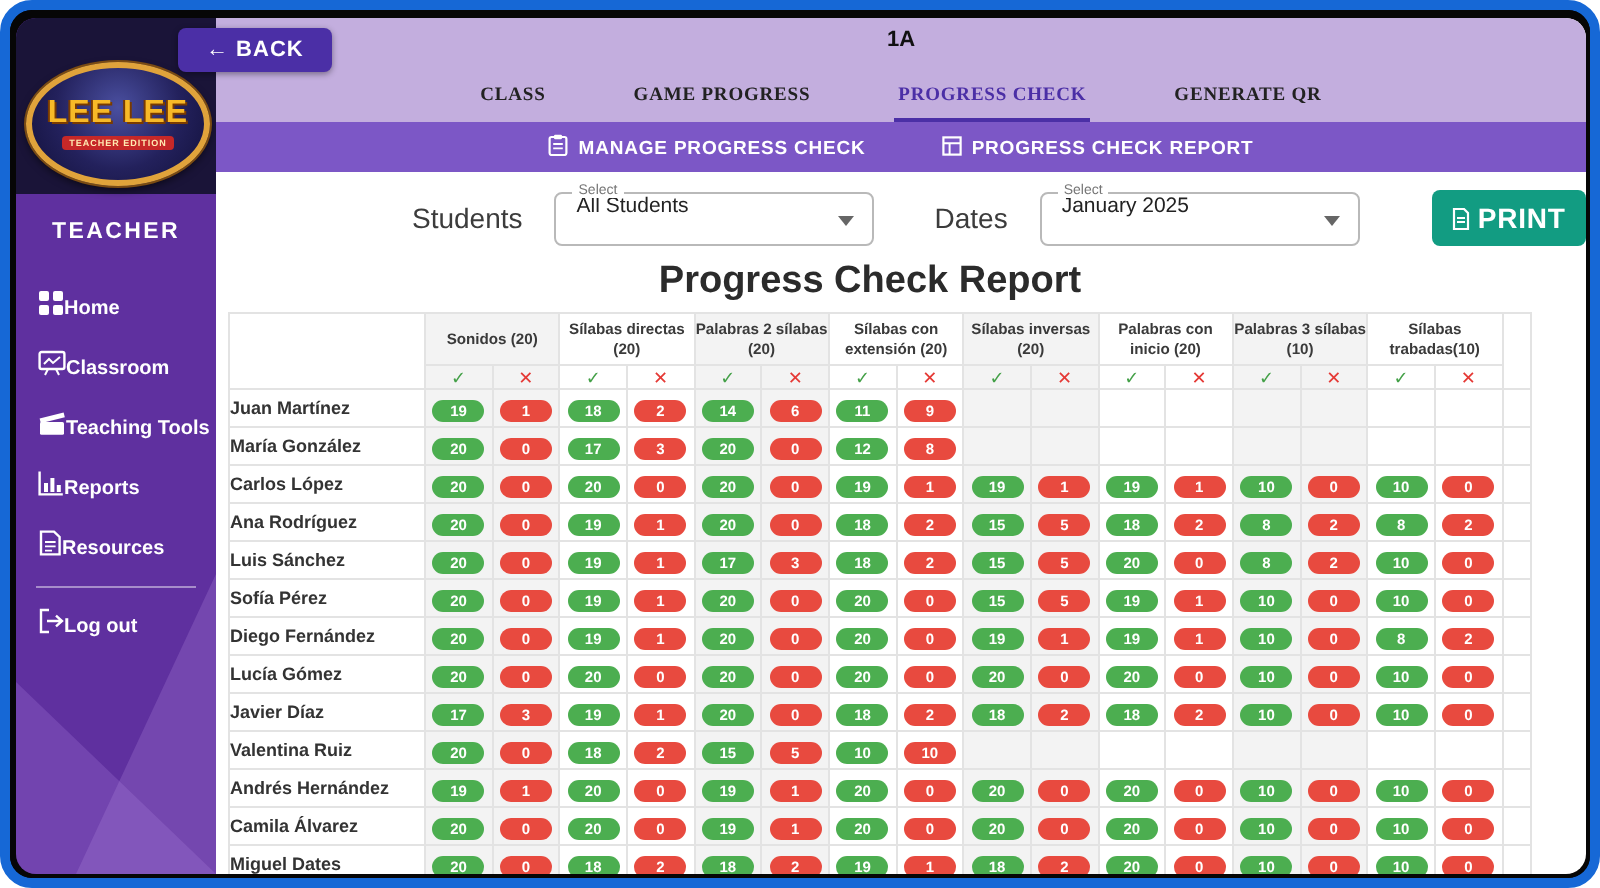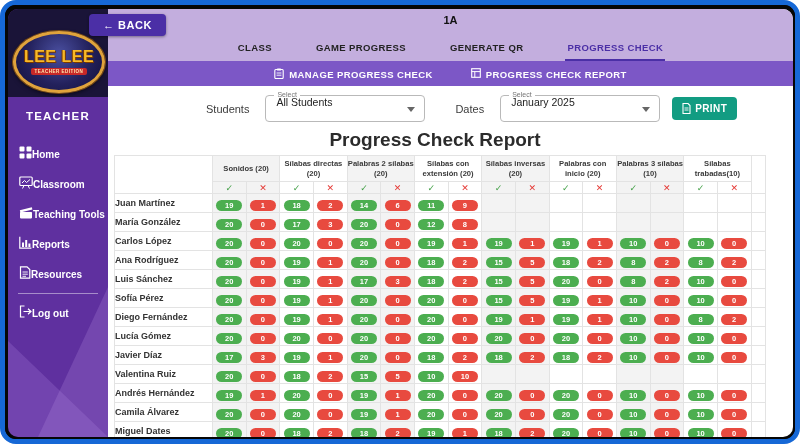--- a/index.html
+++ b/index.html
@@ -29,46 +29,46 @@
   .deco1{position:absolute;bottom:0;left:0;width:100%;height:120px;background:#9b6fd0;opacity:.32;
          clip-path:polygon(0 100%,0 20%,100% 100%);}
   .deco2{position:absolute;bottom:0;right:0;width:70px;height:150px;background:#b28ae0;opacity:.25;
          clip-path:polygon(100% 0,100% 100%,0 100%);}
 
   
   .main{position:absolute;left:103px;right:2px;top:4px;bottom:2px;background:#fff;
         border-radius:0 10px 10px 0;overflow:hidden;display:flex;flex-direction:column;}
   .topbar{position:relative;height:52px;background:#c3aede;flex:0 0 auto;}
   .class-title{text-align:center;padding-top:5px;font-size:11px;font-weight:bold;color:#111;}
-  .tabs{position:absolute;left:0;right:0;bottom:0;display:flex;justify-content:center;gap:40px;}
+  .tabs{position:absolute;left:0;right:0;bottom:0;display:flex;justify-content:center;gap:40px;font-family:Liberation Serif, serif;}
   .tab{font-size:9.5px;font-weight:bold;letter-spacing:.4px;color:#222;padding:4px 2px 6px 2px;
        border-bottom:2px solid transparent;cursor:pointer;}
   .tab.active{color:#4b2fa6;border-bottom-color:#4b2fa6;}
   .subbar{height:25px;background:#7c57c6;display:flex;justify-content:center;gap:26px;flex:0 0 auto;}
   .subtab{display:flex;align-items:center;gap:5px;color:#fff;font-size:9.5px;font-weight:bold;
           letter-spacing:.4px;padding:13px 6px;border-bottom:2px solid transparent;box-sizing:border-box;cursor:pointer;}
   .subtab.active{border-bottom-color:#fff;}
 
   .back-btn{position:absolute;left:84px;top:9px;z-index:20;background:#4b2fa6;color:#fff;border:none;
             border-radius:4px;padding:5px 14px;font-size:11px;font-weight:bold;letter-spacing:.5px;
             font-family:"Liberation Sans",sans-serif;cursor:pointer;box-shadow:0 1px 3px rgba(0,0,0,.4);}
 
   
   .content{flex:1 1 auto;overflow:hidden;position:relative;}
   .filters{display:flex;align-items:center;margin:9px 0 0 98px;}
-  .flabel{font-size:11px;color:#3c3c3c;}
+  .flabel{font-size:14px;color:#3c3c3c;}
   .select{position:relative;width:160px;height:27px;border:1px solid #b9b9b9;border-radius:4px;
           margin-left:16px;display:flex;align-items:flex-start;padding-left:10px;box-sizing:border-box;cursor:pointer;background:#fff;}
   .select .float{position:absolute;top:-5px;left:8px;background:#fff;padding:0 3px;font-size:7px;color:#757575;}
   .select .val{font-size:10.5px;color:#222;}
   .caret{position:absolute;right:9px;top:11px;width:0;height:0;border-left:4px solid transparent;
          border-right:4px solid transparent;border-top:5px solid #666;}
   .dates-label{margin-left:30px;}
-  .print-btn{margin-left:12px;display:flex;align-items:center;gap:4px;background:#129c82;color:#fff;
-             border:none;border-radius:4px;padding:6px 10px;font-size:10px;font-weight:bold;
+  .print-btn{margin-left:36px;display:flex;align-items:center;gap:4px;background:#129c82;color:#fff;
+             border:none;border-radius:4px;padding:6px 10px;font-size:14px;font-weight:bold;
              letter-spacing:.4px;font-family:"Liberation Sans",sans-serif;cursor:pointer;}
 
   .report-title{width:642px;margin:7px 0 4px 6px;text-align:center;font-size:19px;font-weight:bold;color:#2b2b2b;}
 
   .table-wrap{margin-left:6px;width:656px;}
   table.report{border-collapse:collapse;table-layout:fixed;width:652px;}
   table.report th, table.report td{border:1px solid #e3e3e3;padding:0;box-sizing:border-box;}
   col.c-name{width:96px;} col.c-data{width:33px;} col.c-spacer{width:14px;}
   th.group{font-size:7.6px;font-weight:bold;color:#3a3a3a;line-height:1.25;padding:2px 1px;height:26px;}
   th.sym{height:12px;font-size:9px;font-weight:normal;}
@@ -150,22 +150,22 @@
       <div class="deco1"></div>
       <div class="deco2"></div>
     </div>
 
     <div class="main">
       <div class="topbar">
         <div class="class-title">1A</div>
         <div class="tabs" id="tabs">
             <span class="tab">CLASS</span>
             <span class="tab">GAME PROGRESS</span>
+            <span class="tab active">PROGRESS CHECK</span>
             <span class="tab">GENERATE QR</span>
-            <span class="tab active">PROGRESS CHECK</span>
           </div>
       </div>
       <div class="subbar" id="subbar">
           <span class="subtab">
             <span><svg width="10" height="11" viewBox="0 0 10 11">
                 <rect x="0.8" y="1.5" width="8.4" height="9" rx="1" fill="none" stroke="#fff" stroke-width="1.1"></rect>
                 <rect x="3" y="0.4" width="4" height="2.2" rx="0.6" fill="#fff"></rect>
                 <path d="M2.6 5 H7.4 M2.6 7.2 H7.4" stroke="#fff" stroke-width="0.9"></path>
               </svg></span>
             <span>MANAGE PROGRESS CHECK</span>

